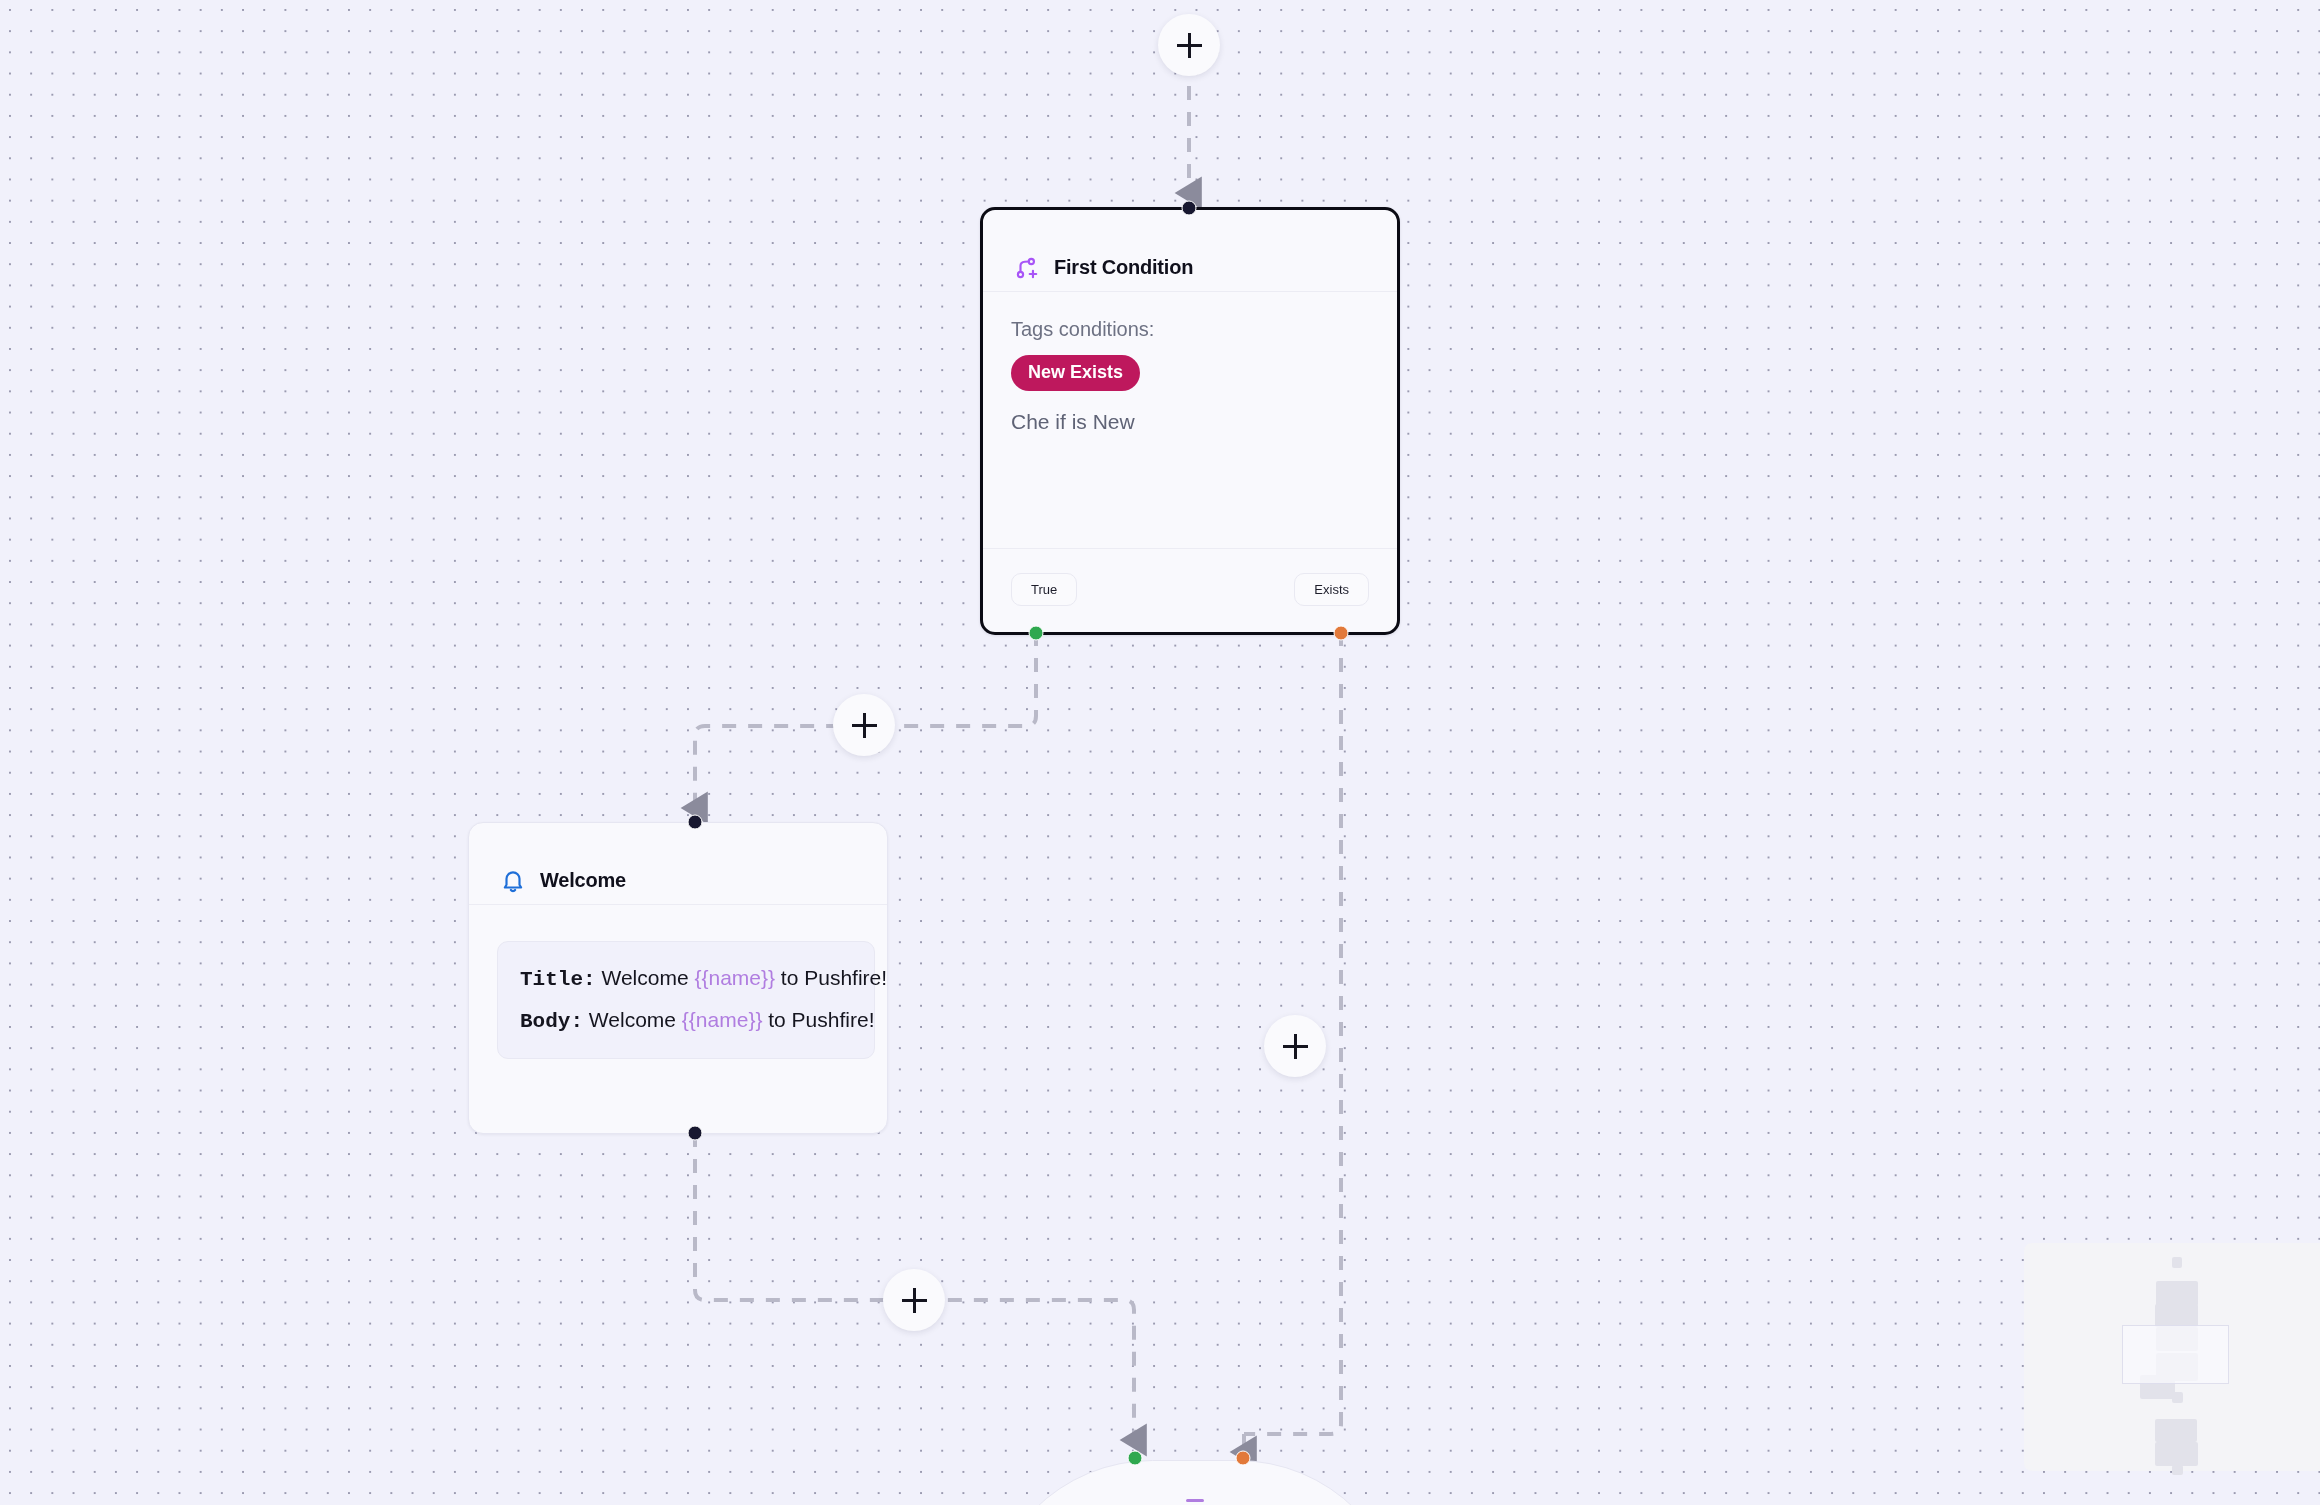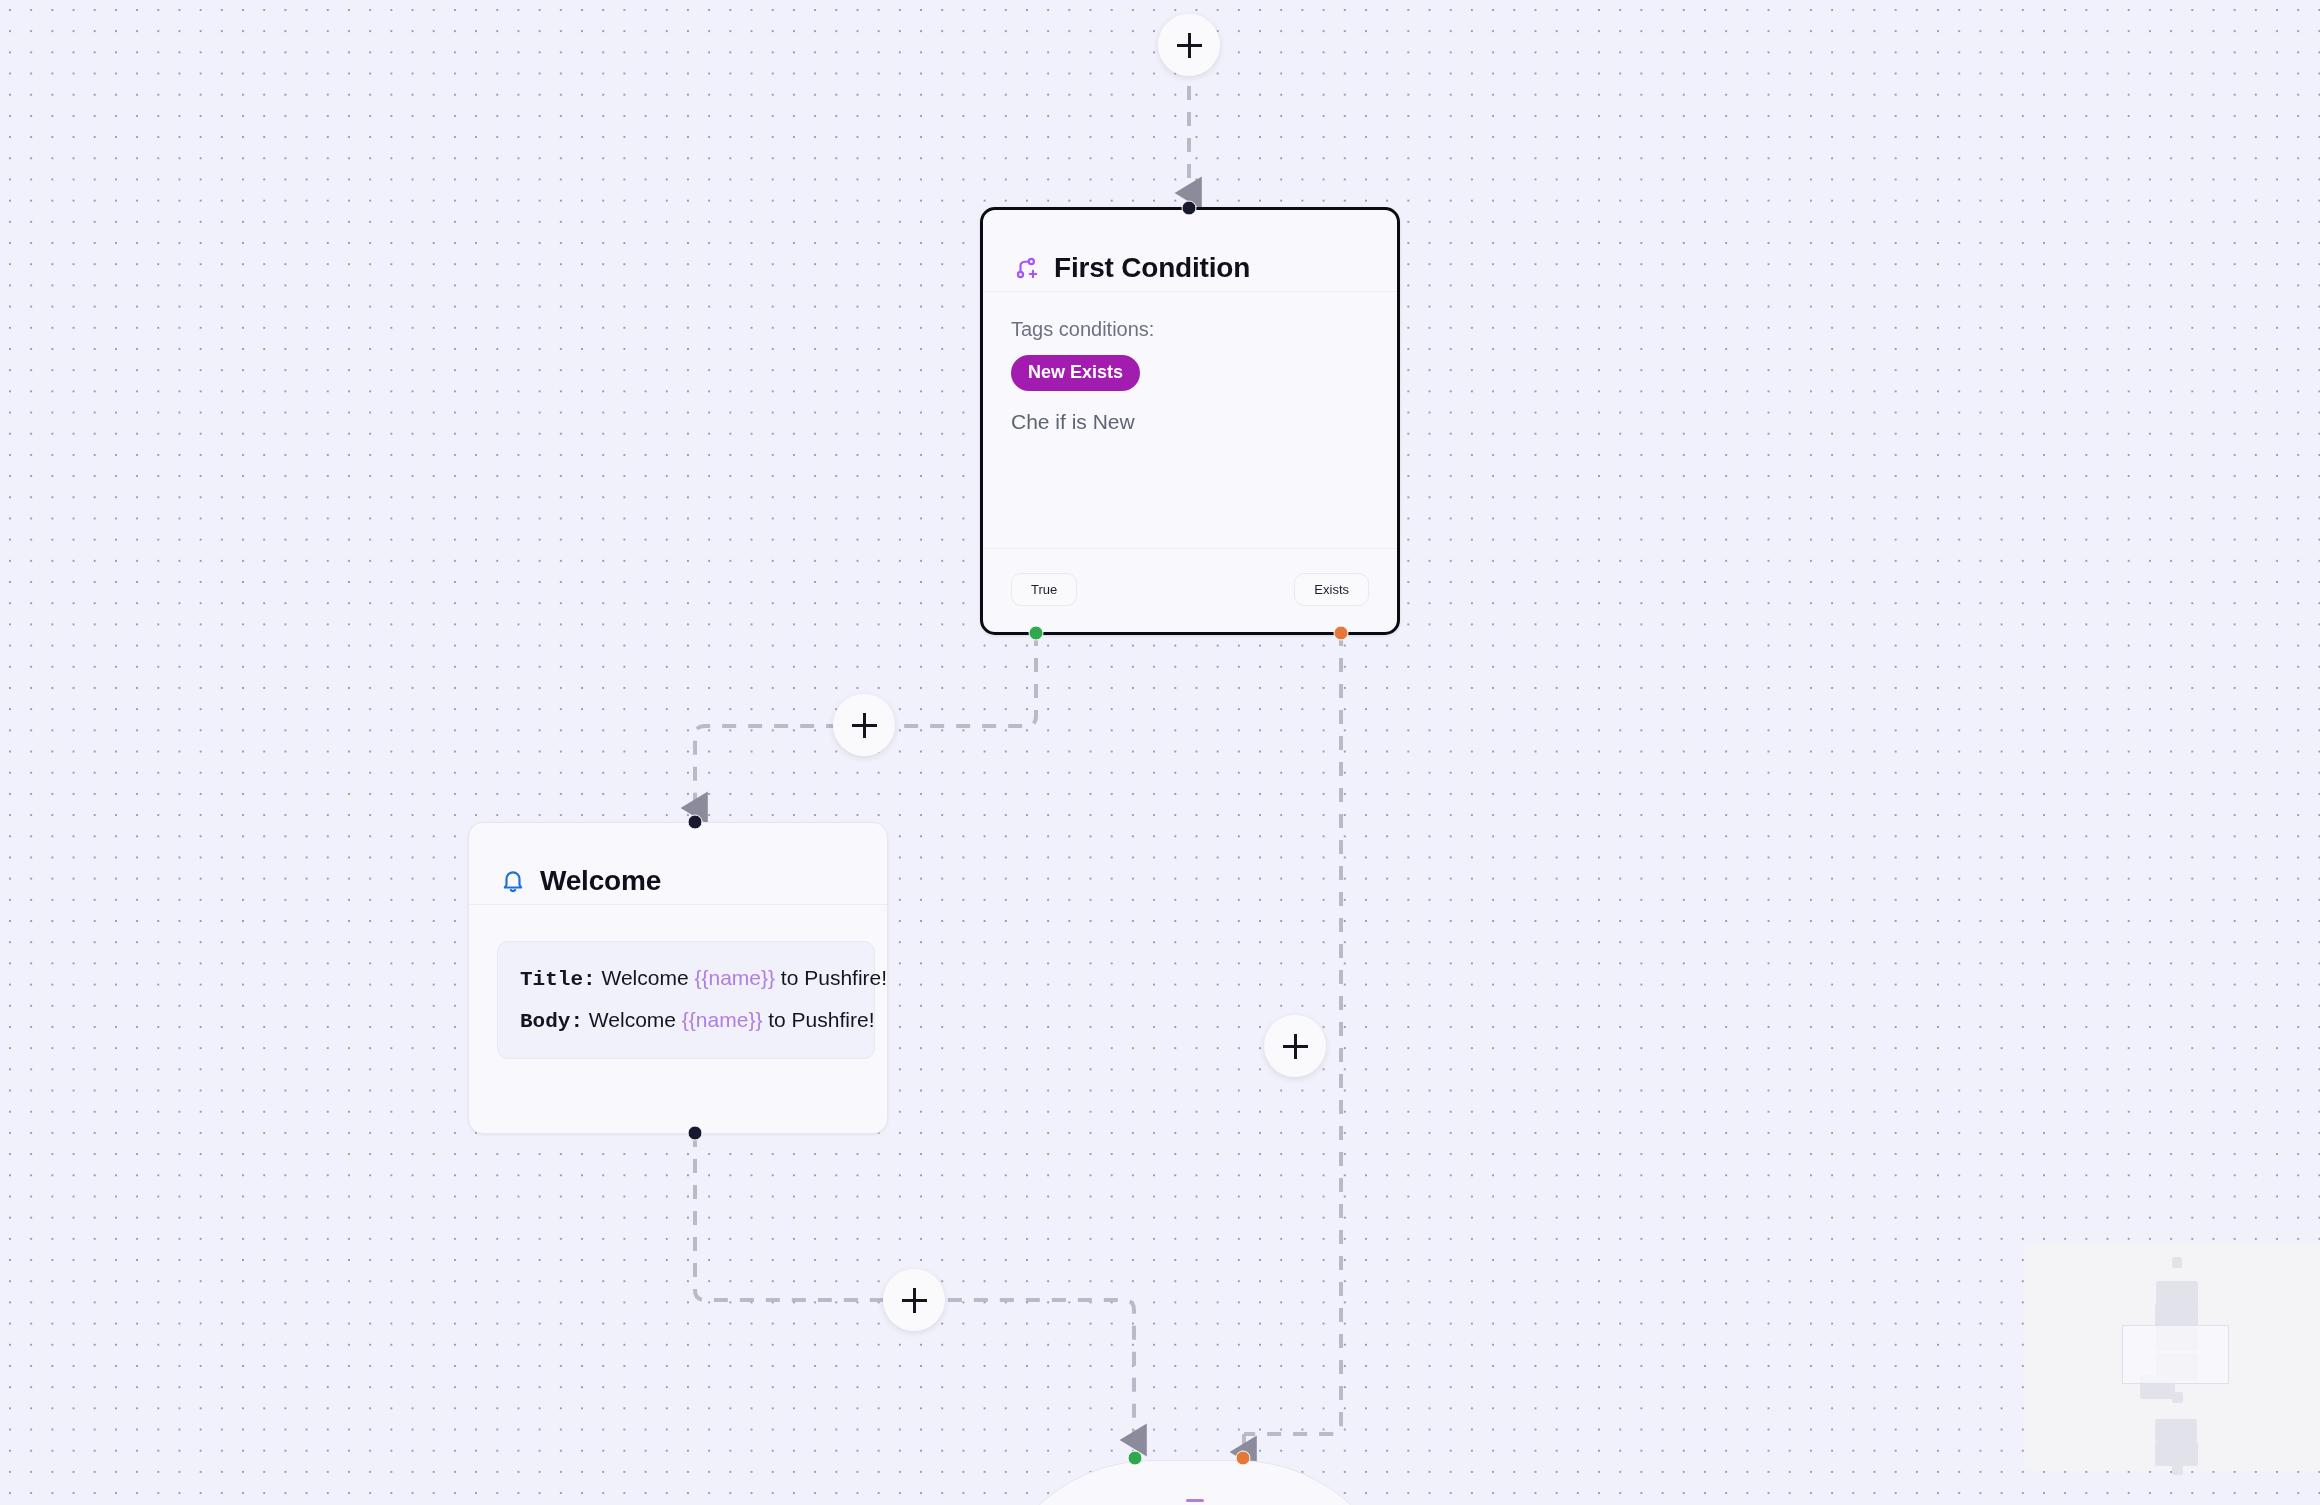--- a/index.html
+++ b/index.html
@@ -52,38 +52,38 @@
   .node-header {
     display: flex;
     align-items: center;
     gap: 13px;
     padding: 34px 30px 0 30px;
     height: 82px;
     border-bottom: 1px solid #ececf4;
     margin-bottom: 0;
   }
   .node-header .title {
-    font-size: 28px;
+    font-size: 20px;
     font-weight: 700;
     color: #10101c;
     letter-spacing: -0.2px;
   }
   .node-icon { display: flex; align-items: center; justify-content: center; width: 28px; height: 28px; flex: none; }
 
   .node-body { padding: 26px 12px 0 28px; flex: 1; }
 
   .field-label {
     font-size: 20px;
     color: #6d7183;
     margin-bottom: 14px;
   }
 
   .tag-badge {
     display: inline-block;
-    background: #a21caf;
+    background: #be185d;
     color: #ffffff;
     font-size: 18px;
     font-weight: 600;
     padding: 8px 17px;
     border-radius: 999px;
     line-height: 1.1;
     text-align: center;
   }
 
   .desc-text {

